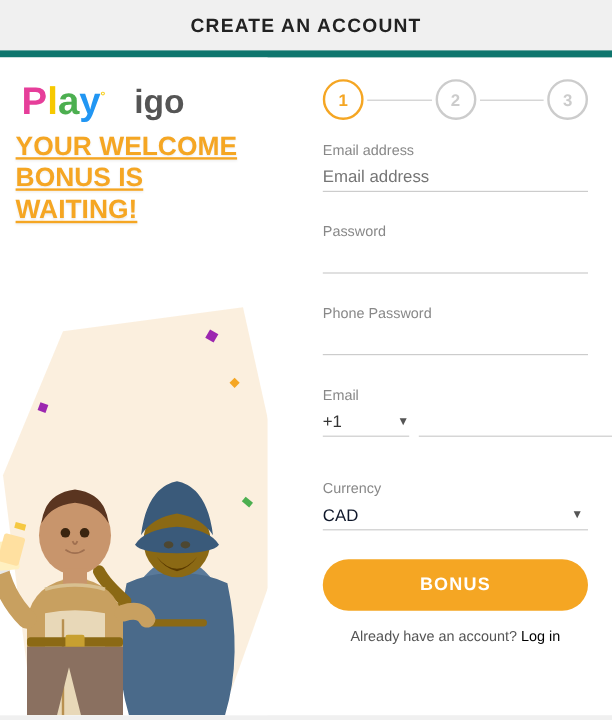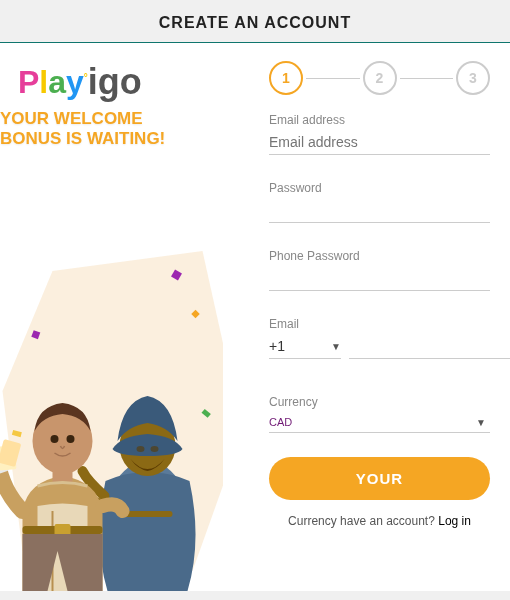--- a/index.html
+++ b/index.html
@@ -9,21 +9,21 @@
       background: #f0f0f0;
       font-family: Arial, sans-serif;
       overflow: hidden;
     }
 
     
     .header {
       background: #f0f0f0;
       text-align: center;
       padding: 14px 0 10px;
-      border-bottom: 1px solid #0f766e;
+      border-bottom: 6px solid #0f766e;
     }
     .header-title {
       font-size: 16px;
       font-weight: bold;
       letter-spacing: 1px;
       color: #222;
     }
 
     
     .main {
@@ -48,29 +48,30 @@
       padding: 18px 0 0 18px;
       display: flex;
       align-items: center;
     }
     .logo-play { font-size: 32px; font-weight: bold; }
     .logo-P { color: #e63e9a; }
     .logo-l { color: #f7c900; }
     .logo-a { color: #4caf50; }
     .logo-y { color: #2196f3; }
     .logo-dot { color: #f7c900; font-size: 10px; vertical-align: super; }
-    .logo-igo { color: #555; font-size: 36px; font-weight: bold; }
+    .logo-igo { color: #555; font-size: 28px; font-weight: bold; margin-left: 24px; }
 
     .tagline {
-      padding: 6px 0 0 0;
+      padding: 6px 0 0 13px;
       color: #f5a623;
-      font-size: 17px;
+      font-size: 22px;
       font-weight: bold;
       line-height: 1.2;
       text-shadow: 0 1px 2px rgba(0,0,0,0.08);
+      text-decoration: underline;
     }
 
     
     .characters {
       position: absolute;
       bottom: 0;
       left: -10px;
       width: 275px;
       height: 360px;
     }
@@ -184,25 +185,25 @@
       margin-bottom: 18px;
     }
     .currency-select-wrapper {
       position: relative;
       border-bottom: 1px solid #ccc;
     }
     .currency-select {
       width: 100%;
       border: none;
       outline: none;
-      font-size: 11px;
+      font-size: 14px;
       padding: 4px 0;
       appearance: none;
       background: transparent;
-      color: #701a75;
+      color: #0f172a;
       cursor: pointer;
     }
     .currency-arrow {
       position: absolute;
       right: 4px;
       top: 50%;
       transform: translateY(-50%);
       font-size: 10px;
       color: #555;
       pointer-events: none;
@@ -385,21 +386,21 @@
           <option value="CAD">CAD</option>
           <option value="USD">USD</option>
           <option value="EUR">EUR</option>
           <option value="GBP">GBP</option>
           <option value="AUD">AUD</option>
         </select>
         <span class="currency-arrow">▼</span>
       </div>
     </div>
 
-    <button class="next-btn">YOUR</button>
+    <button class="next-btn">BONUS</button>
 
     <div class="login-row">
-      <span>Currency have an account?</span>
+      <span>Already have an account?</span>
       <a class="login-link" href="#">Log in</a>
     </div>
 
   </div>
 </div>
 
 </body></html>

